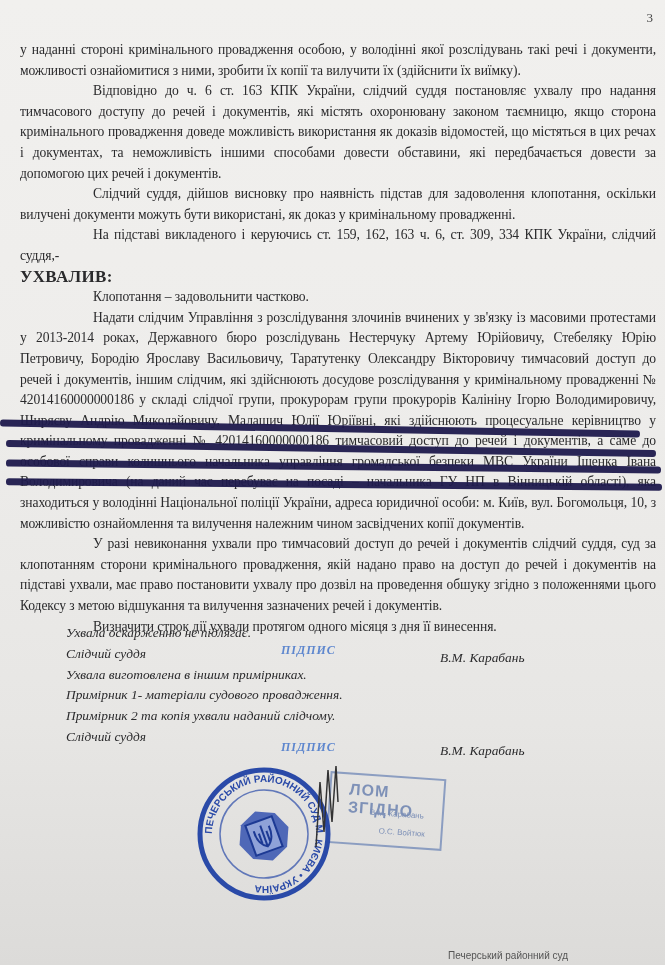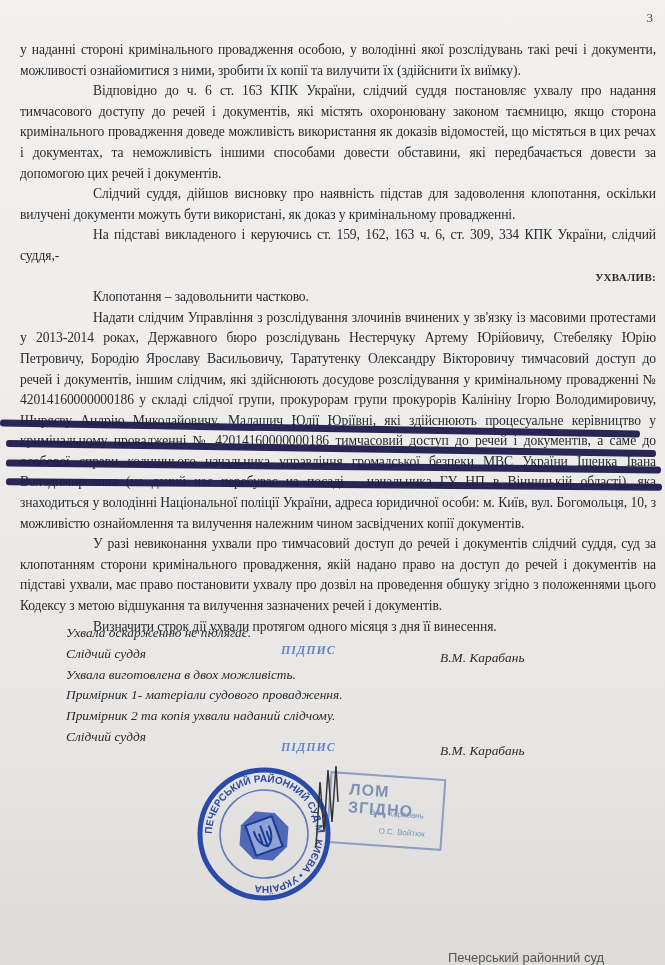--- a/index.html
+++ b/index.html
@@ -12,36 +12,36 @@
   }
   .page { position:absolute; left:0; top:0; width:665px; height:965px; }
   .pnum { position:absolute; right:12px; top:10px; font-size:13px; color:#444; }
   .body-text {
     position:absolute; left:20px; top:40px; width:636px;
     font-size:13.6px; line-height:20.6px; text-align:justify;
     letter-spacing:-0.1px;
   }
   .body-text p { margin:0; }
   .ind { text-indent:73px; }
-  .center-head { text-align:right; font-weight:bold; font-size:11px; letter-spacing:0.3px; margin:2px 0 0 0; }
+  .center-head { text-align:left; font-weight:bold; font-size:17px; letter-spacing:0.3px; margin:2px 0 0 0; }
   .sig-block { position:absolute; left:66px; top:623px; width:560px; font-size:13.4px; line-height:20.8px; }
   .sig-line { position:relative; height:20.8px;font-style:italic; }
   .sig-name { position:absolute; left:374px; }
   .blue-mark { position:absolute; left:215px; color:#3b6fc9; font-size:12px; letter-spacing:1px; font-weight:bold; opacity:.8; }
   .strike { position:absolute; height:7px; background:#1f1a4d; border-radius:3px; opacity:.95; }
   .stamp-round { position:absolute; left:196px; top:766px; width:136px; height:136px; }
   .stamp-rect {
     position:absolute; left:328px; top:775px; width:112px; height:68px;
     border:2px solid #6f87b7; transform:rotate(4deg); opacity:.75; color:#5d76aa;
     font-family:"Liberation Sans", sans-serif;
   }
   .stamp-rect .big { position:absolute; left:18px; top:6px; font-size:16px; font-weight:bold; letter-spacing:1px; }
   .stamp-rect .s1 { position:absolute; left:40px; top:32px; font-size:8px; }
   .stamp-rect .s2 { position:absolute; left:50px; top:50px; font-size:8px; }
-  .footer-court { position:absolute; left:448px; top:950px; font-size:13px; color:#555; font-family:"Liberation Sans", sans-serif; }
+  .footer-court { position:absolute; left:448px; top:950px; font-size:10px; color:#555; font-family:"Liberation Sans", sans-serif; }
   .signature { position:absolute; left:308px; top:762px; }
 </style>
 </head>
 <body>
 
 <div class="page">
 
   <div class="pnum">3</div>
 
   <div class="body-text">
@@ -61,21 +61,21 @@
   <div class="strike" style="left:6px;top:463px;width:655px;transform:rotate(0.6deg);"></div>
   <div class="strike" style="left:6px;top:481px;width:656px;transform:rotate(0.5deg);"></div>
 
   <div class="sig-block">
     <div class="sig-line"><span>Ухвала оскарженню не підлягає.</span></div>
     <div class="sig-line">
       <span>Слідчий суддя</span>
       <span class="blue-mark" style="top:-4px;">ПІДПИС</span>
       <span class="sig-name" style="top:4px;">В.М. Карабань</span>
     </div>
-    <div class="sig-line"><span>Ухвала виготовлена в двох можливість.</span></div>
+    <div class="sig-line"><span>Ухвала виготовлена в іншим примірниках.</span></div>
     <div class="sig-line"><span>Примірник 1- матеріали судового провадження.</span></div>
     <div class="sig-line"><span>Примірник 2 та копія ухвали наданий слідчому.</span></div>
     <div class="sig-line">
       <span>Слідчий суддя</span>
       <span class="blue-mark" style="top:10px;">ПІДПИС</span>
       <span class="sig-name" style="top:14px;">В.М. Карабань</span>
     </div>
   </div>
 
   <div class="stamp-rect">

